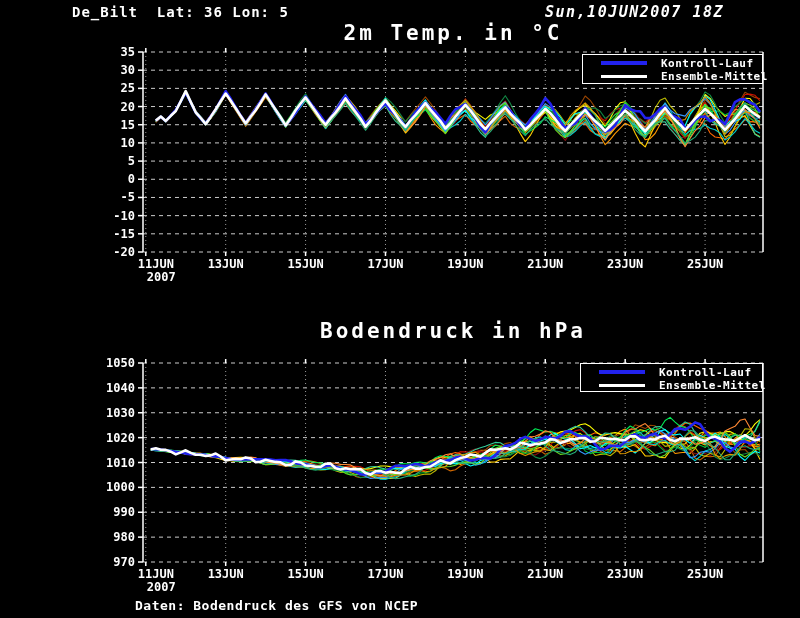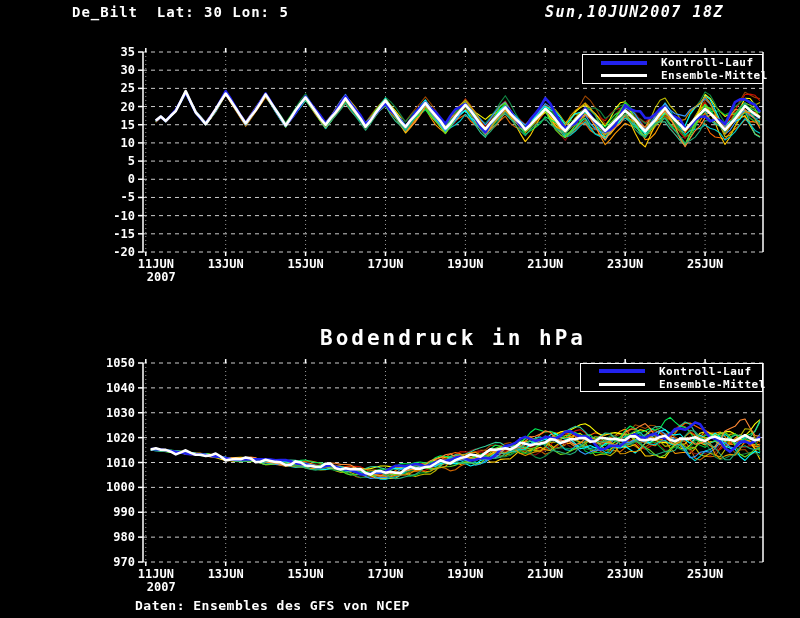--- a/index.html
+++ b/index.html
@@ -4,25 +4,25 @@
 <style>
   html,body{margin:0;padding:0;background:#000;}
   #screen{
     position:relative;width:800px;height:618px;background:#000;overflow:hidden;
     font-family:"DejaVu Sans Mono", monospace;font-weight:bold;color:#fff;
   }
   .hdr-left{position:absolute;left:72px;top:4px;font-size:14px;letter-spacing:1px;white-space:pre;}
   .hdr-right{position:absolute;left:545px;top:3px;font-size:15px;letter-spacing:1.5px;white-space:pre;font-style:italic;}
   .chart-title{position:absolute;left:143px;width:620px;text-align:center;font-size:21px;letter-spacing:3px;white-space:pre;}
   #title-temp{top:21px;}
-  #title-pres{top:326px;}
+  #title-pres{top:319px;}
   #chart-canvas{position:absolute;left:0;top:0;}
   .legend{
     position:absolute;background:#000;border:1px solid #fff;box-sizing:border-box;
-    display:flex;flex-direction:column;justify-content:center;gap:1px;padding:2px 0;
+    display:flex;flex-direction:column;justify-content:space-between;gap:1px;padding:2px 0;
   }
   #legend-temp{left:582px;top:54px;width:181px;height:30px;}
   #legend-pres{left:580px;top:363px;width:183px;height:29px;}
   .legend-row{display:flex;align-items:center;height:12px;}
   .legend-swatch{width:46px;margin-left:18px;flex:0 0 46px;}
   .swatch-control{height:4px;}
   .swatch-mean{height:3px;}
   .legend-label{font-size:11px;letter-spacing:0.5px;margin-left:14px;white-space:pre;}
   .ftr-left{position:absolute;left:135px;top:598px;font-size:13px;letter-spacing:0.5px;white-space:pre;}
   .ftr-right{position:absolute;left:655px;top:597px;font-size:14px;letter-spacing:0.5px;white-space:pre;}
@@ -219,23 +219,24 @@
         <text x="545.2809278350516" y="578" fill="#ffffff" font-size="12" font-family="DejaVu Sans Mono, monospace" font-weight="bold" text-anchor="middle">21JUN</text>
         <line x1="625.1778350515465" y1="562" x2="625.1778350515465" y2="566" stroke="#ffffff" stroke-width="1.5"></line>
         <line x1="625.1778350515465" y1="363" x2="625.1778350515465" y2="359" stroke="#ffffff" stroke-width="1.5"></line>
         <text x="625.1778350515465" y="578" fill="#ffffff" font-size="12" font-family="DejaVu Sans Mono, monospace" font-weight="bold" text-anchor="middle">23JUN</text>
         <line x1="705.0747422680413" y1="562" x2="705.0747422680413" y2="566" stroke="#ffffff" stroke-width="1.5"></line>
         <line x1="705.0747422680413" y1="363" x2="705.0747422680413" y2="359" stroke="#ffffff" stroke-width="1.5"></line>
         <text x="705.0747422680413" y="578" fill="#ffffff" font-size="12" font-family="DejaVu Sans Mono, monospace" font-weight="bold" text-anchor="middle">25JUN</text>
       </g>
     </svg>
 
-  <div class="hdr-left">De_Bilt  Lat: 30 Lon: 5</div>
+  <div class="hdr-left">De_Bilt  Lat: 36 Lon: 5</div>
   <div class="hdr-right">Sun,10JUN2007 18Z</div>
 
+  <div id="title-temp" class="chart-title">2m Temp. in °C</div>
   <div id="title-pres" class="chart-title">Bodendruck in hPa</div>
 
   <div id="legend-temp" class="legend">
     <div class="legend-row">
       <div class="legend-swatch swatch-control" style="background: rgb(34, 34, 238);"></div>
       <div class="legend-label">Kontroll-Lauf</div>
     </div>
     <div class="legend-row">
       <div class="legend-swatch swatch-mean" style="background: rgb(255, 255, 255);"></div>
       <div class="legend-label">Ensemble-Mittel</div>
@@ -246,15 +247,15 @@
     <div class="legend-row">
       <div class="legend-swatch swatch-control" style="background: rgb(34, 34, 238);"></div>
       <div class="legend-label">Kontroll-Lauf</div>
     </div>
     <div class="legend-row">
       <div class="legend-swatch swatch-mean" style="background: rgb(255, 255, 255);"></div>
       <div class="legend-label">Ensemble-Mittel</div>
     </div>
   </div>
 
-  <div class="ftr-left">Daten: Ensembles des GFS von NCEP</div>
+  <div class="ftr-left">Daten: Bodendruck des GFS von NCEP</div>
 
 </div>
 
 </body></html>

